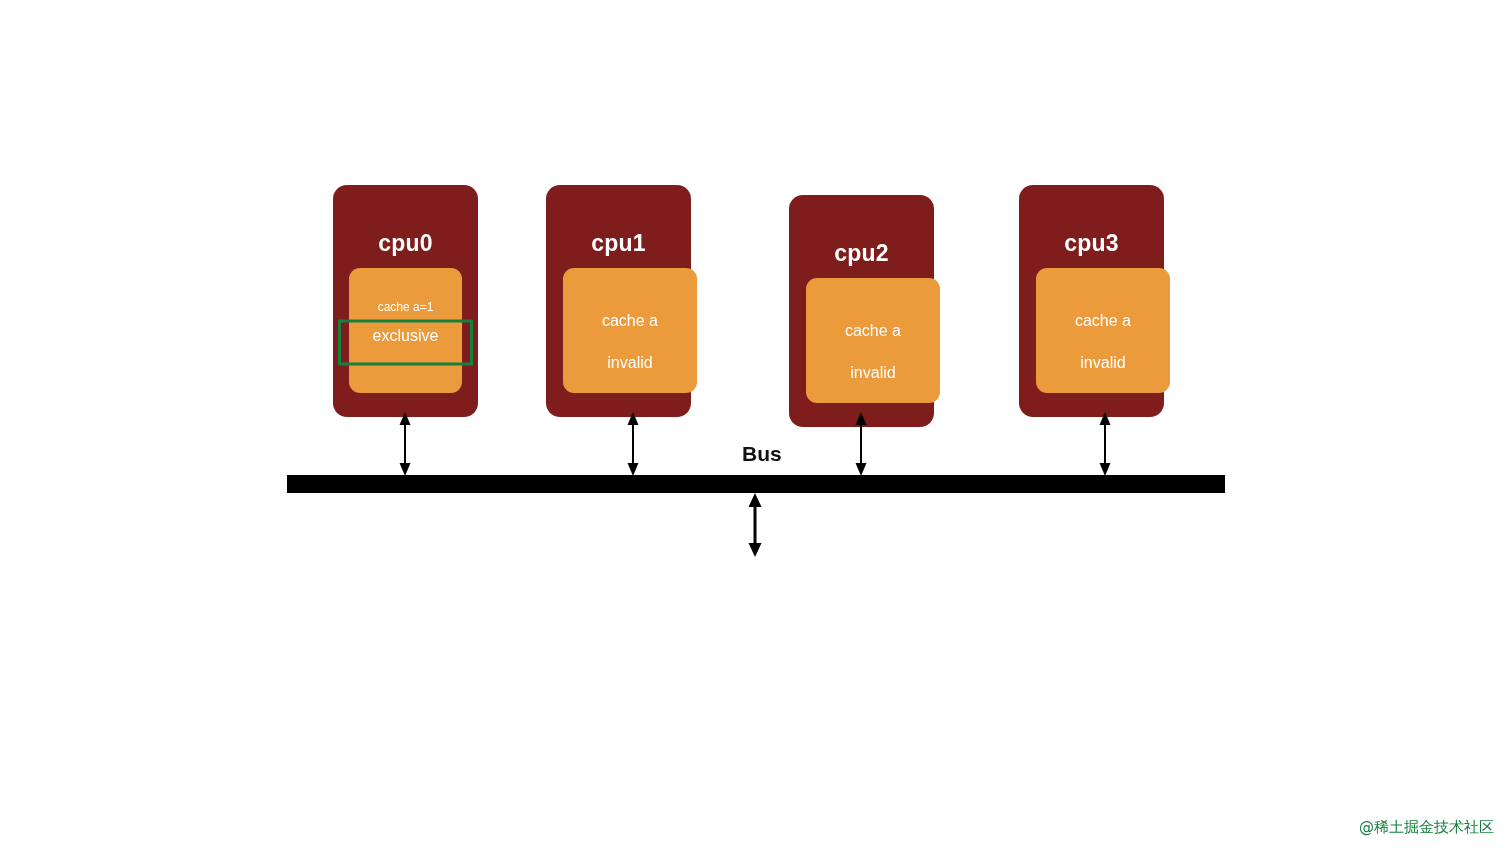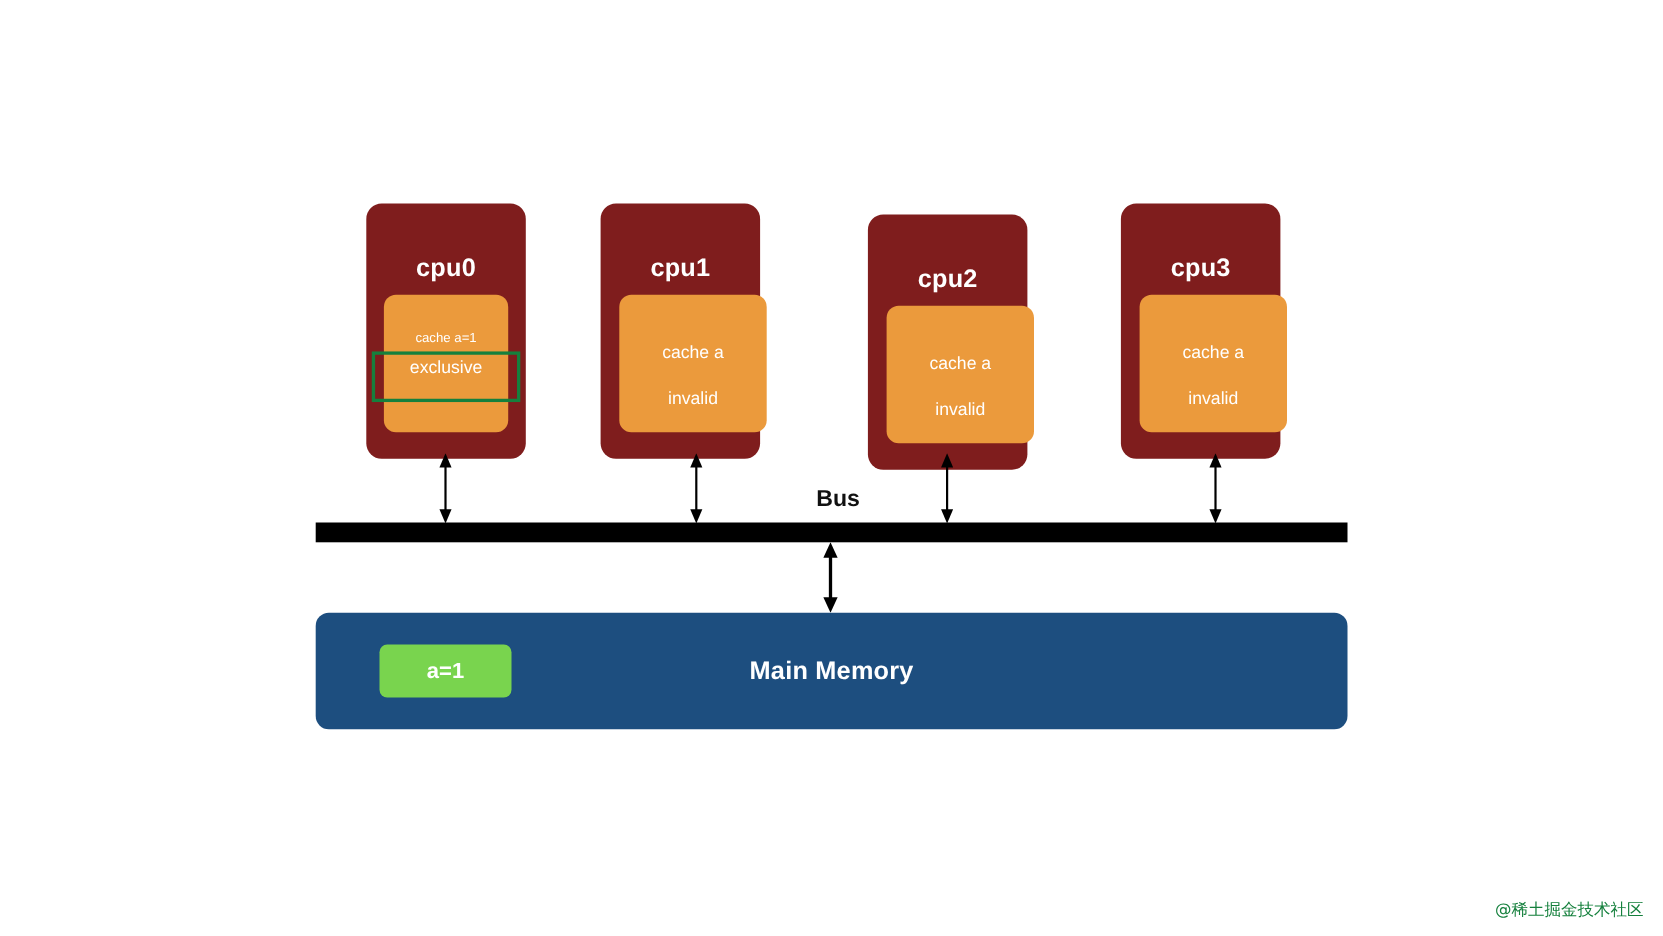--- a/index.html
+++ b/index.html
@@ -253,22 +253,16 @@
 
   <div class="bus-label">Bus</div>
   <div class="bus-bar"></div>
 
   <svg class="arrow" style="left:742px; top:493px;" width="26" height="64">
     <line x1="13" y1="9" x2="13" y2="55" stroke="#000000" stroke-width="3"></line>
     <polygon points="13,0 6.5,14 19.5,14" fill="#000000"></polygon>
     <polygon points="13,64 6.5,50 19.5,50" fill="#000000"></polygon>
   </svg>
 
-  <div class="memory-box">
-    <div class="mem-value-chip">
-      <span>a=1</span>
-    </div>
-    <div class="memory-label">Main Memory</div>
-  </div>
 
   <div class="watermark">@稀土掘金技术社区</div>
 
 </div>
 
 </body></html>

